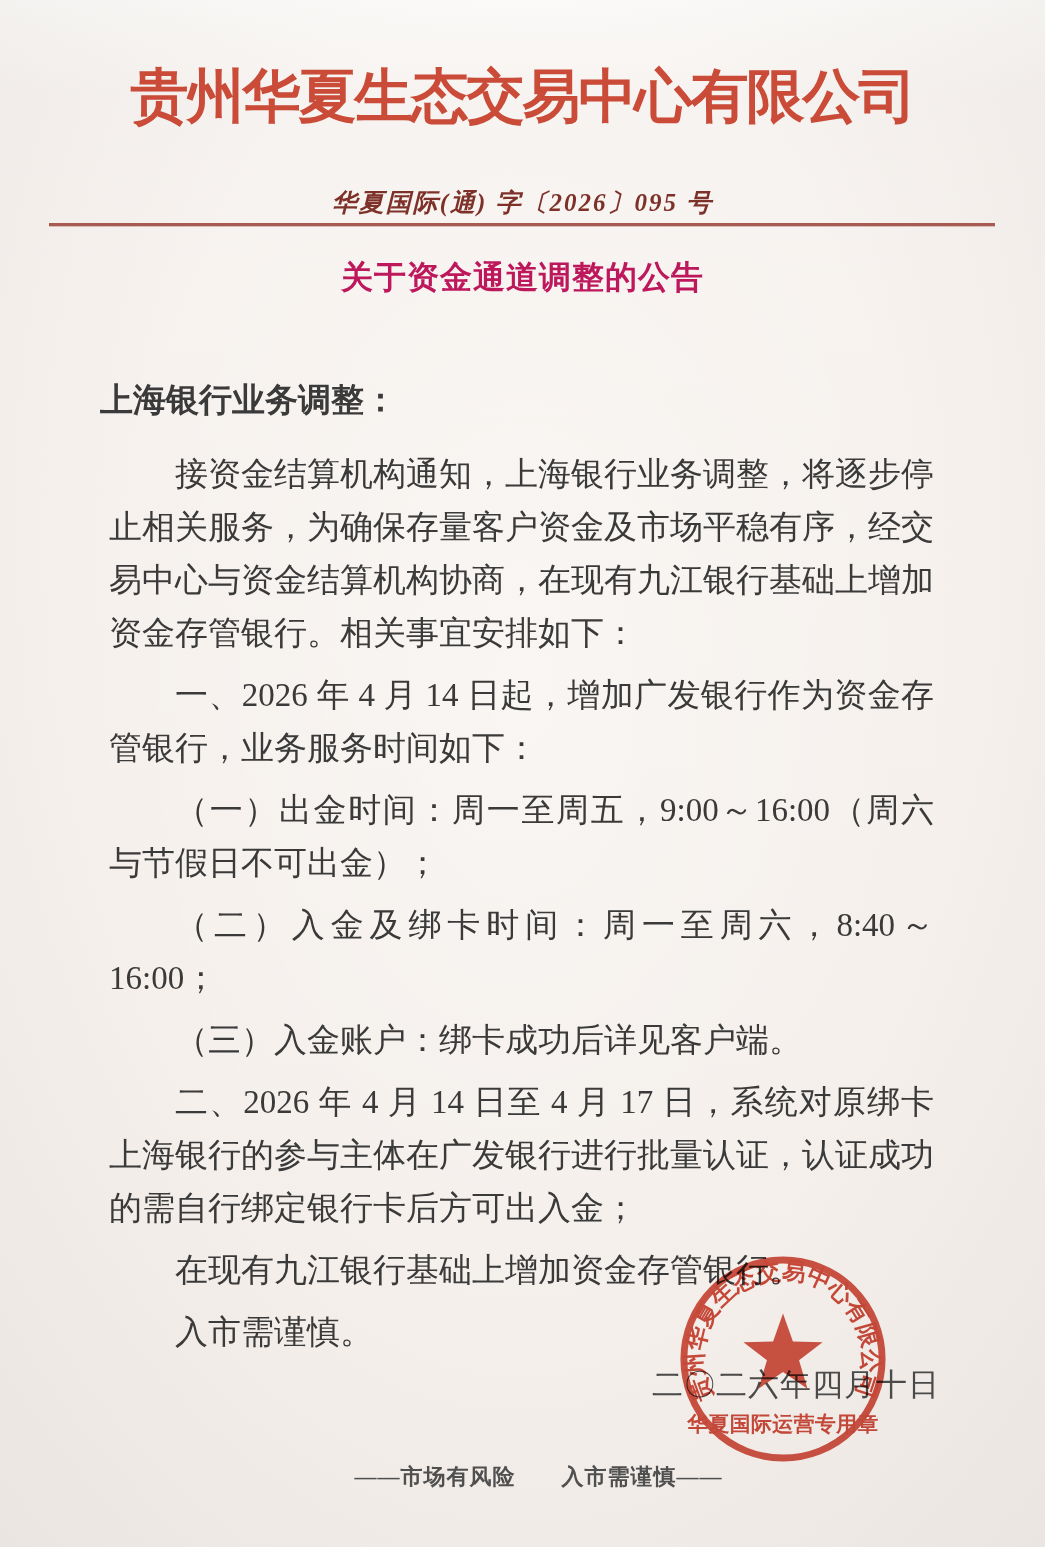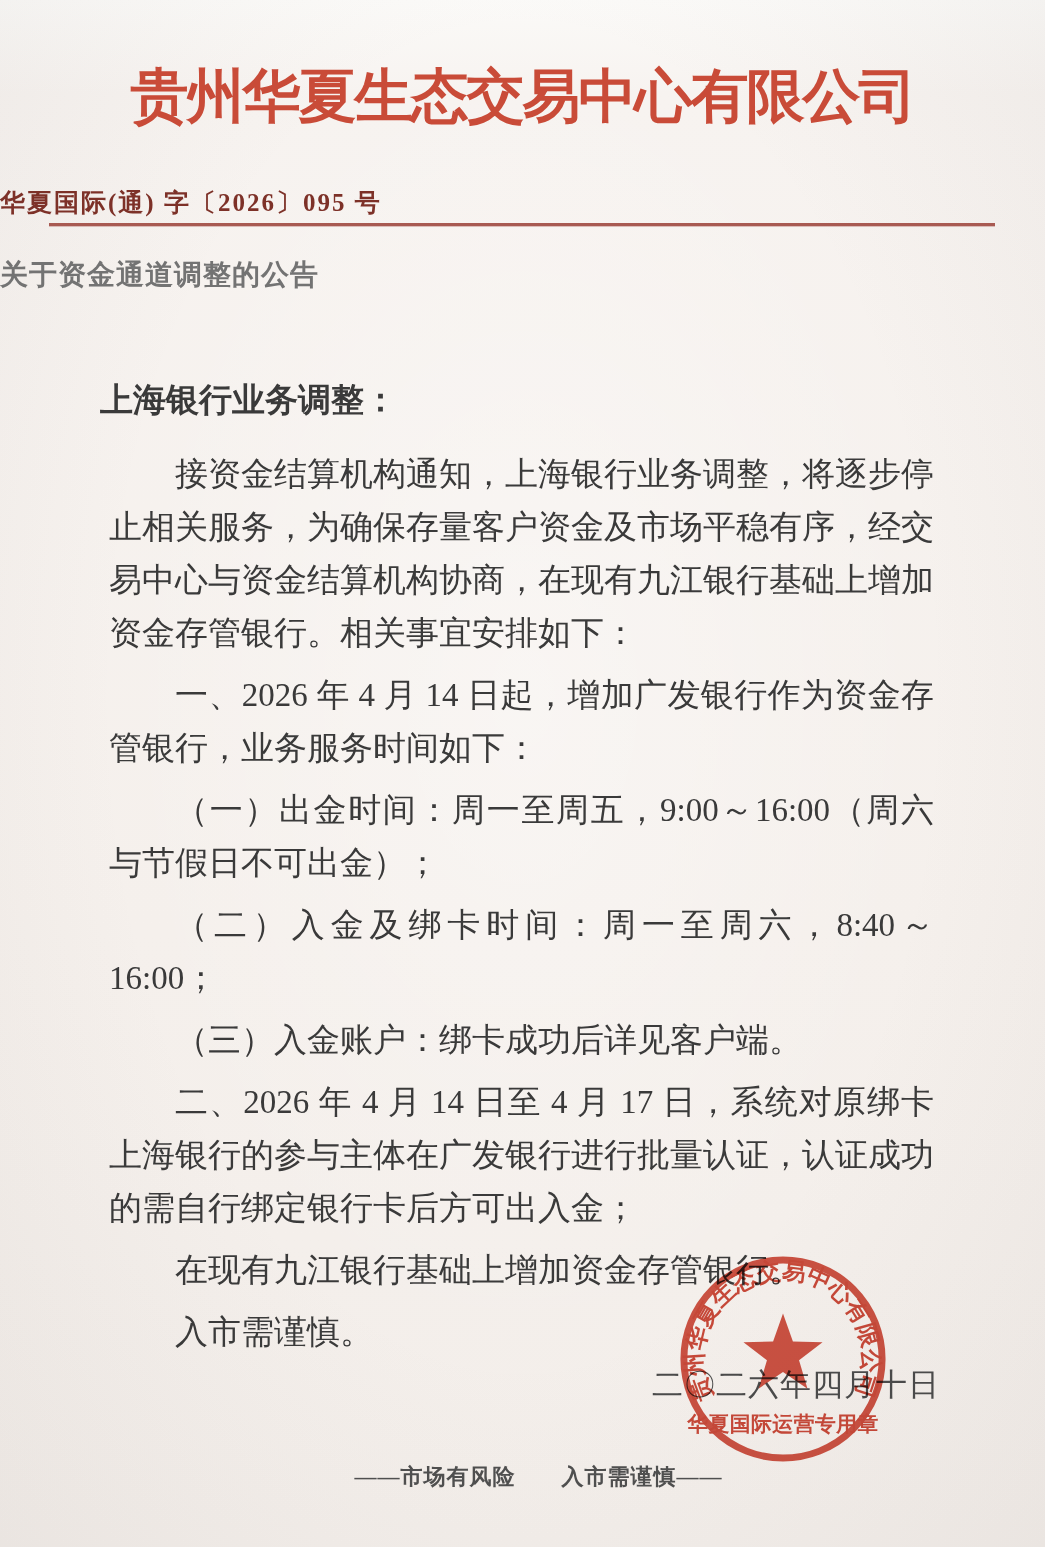--- a/index.html
+++ b/index.html
@@ -36,44 +36,46 @@
     font-weight: bold;
     letter-spacing: -2px;
     color: #c94b38;
     white-space: nowrap;
   }
   .doc-number {
     position: absolute;
     top: 186px;
     left: 0;
     width: 100%;
+    text-align: center;
     font-size: 25px;
     font-weight: bold;
     color: #7d3128;
     letter-spacing: 2px;
+    font-style: italic;
   }
   .red-rule {
     position: absolute;
     top: 223px;
     left: 49px;
     width: 946px;
     height: 3px;
     background: #a85a52;
     box-shadow: 0 1px 0 rgba(168,90,82,0.35);
   }
   .doc-title {
     position: absolute;
     top: 256px;
     left: 0;
     width: 100%;
-    text-align: left;
+    text-align: center;
     font-family: "Liberation Sans", "DejaVu Sans", sans-serif;
-    font-size: 28px;
+    font-size: 32px;
     font-weight: bold;
-    color: #737373;
+    color: #be185d;
     letter-spacing: 1px;
   }
   .content {
     position: absolute;
     top: 374px;
     left: 100px;
     width: 843px;
     font-size: 33px;
     line-height: 53px;
     color: #3a3a3a;

